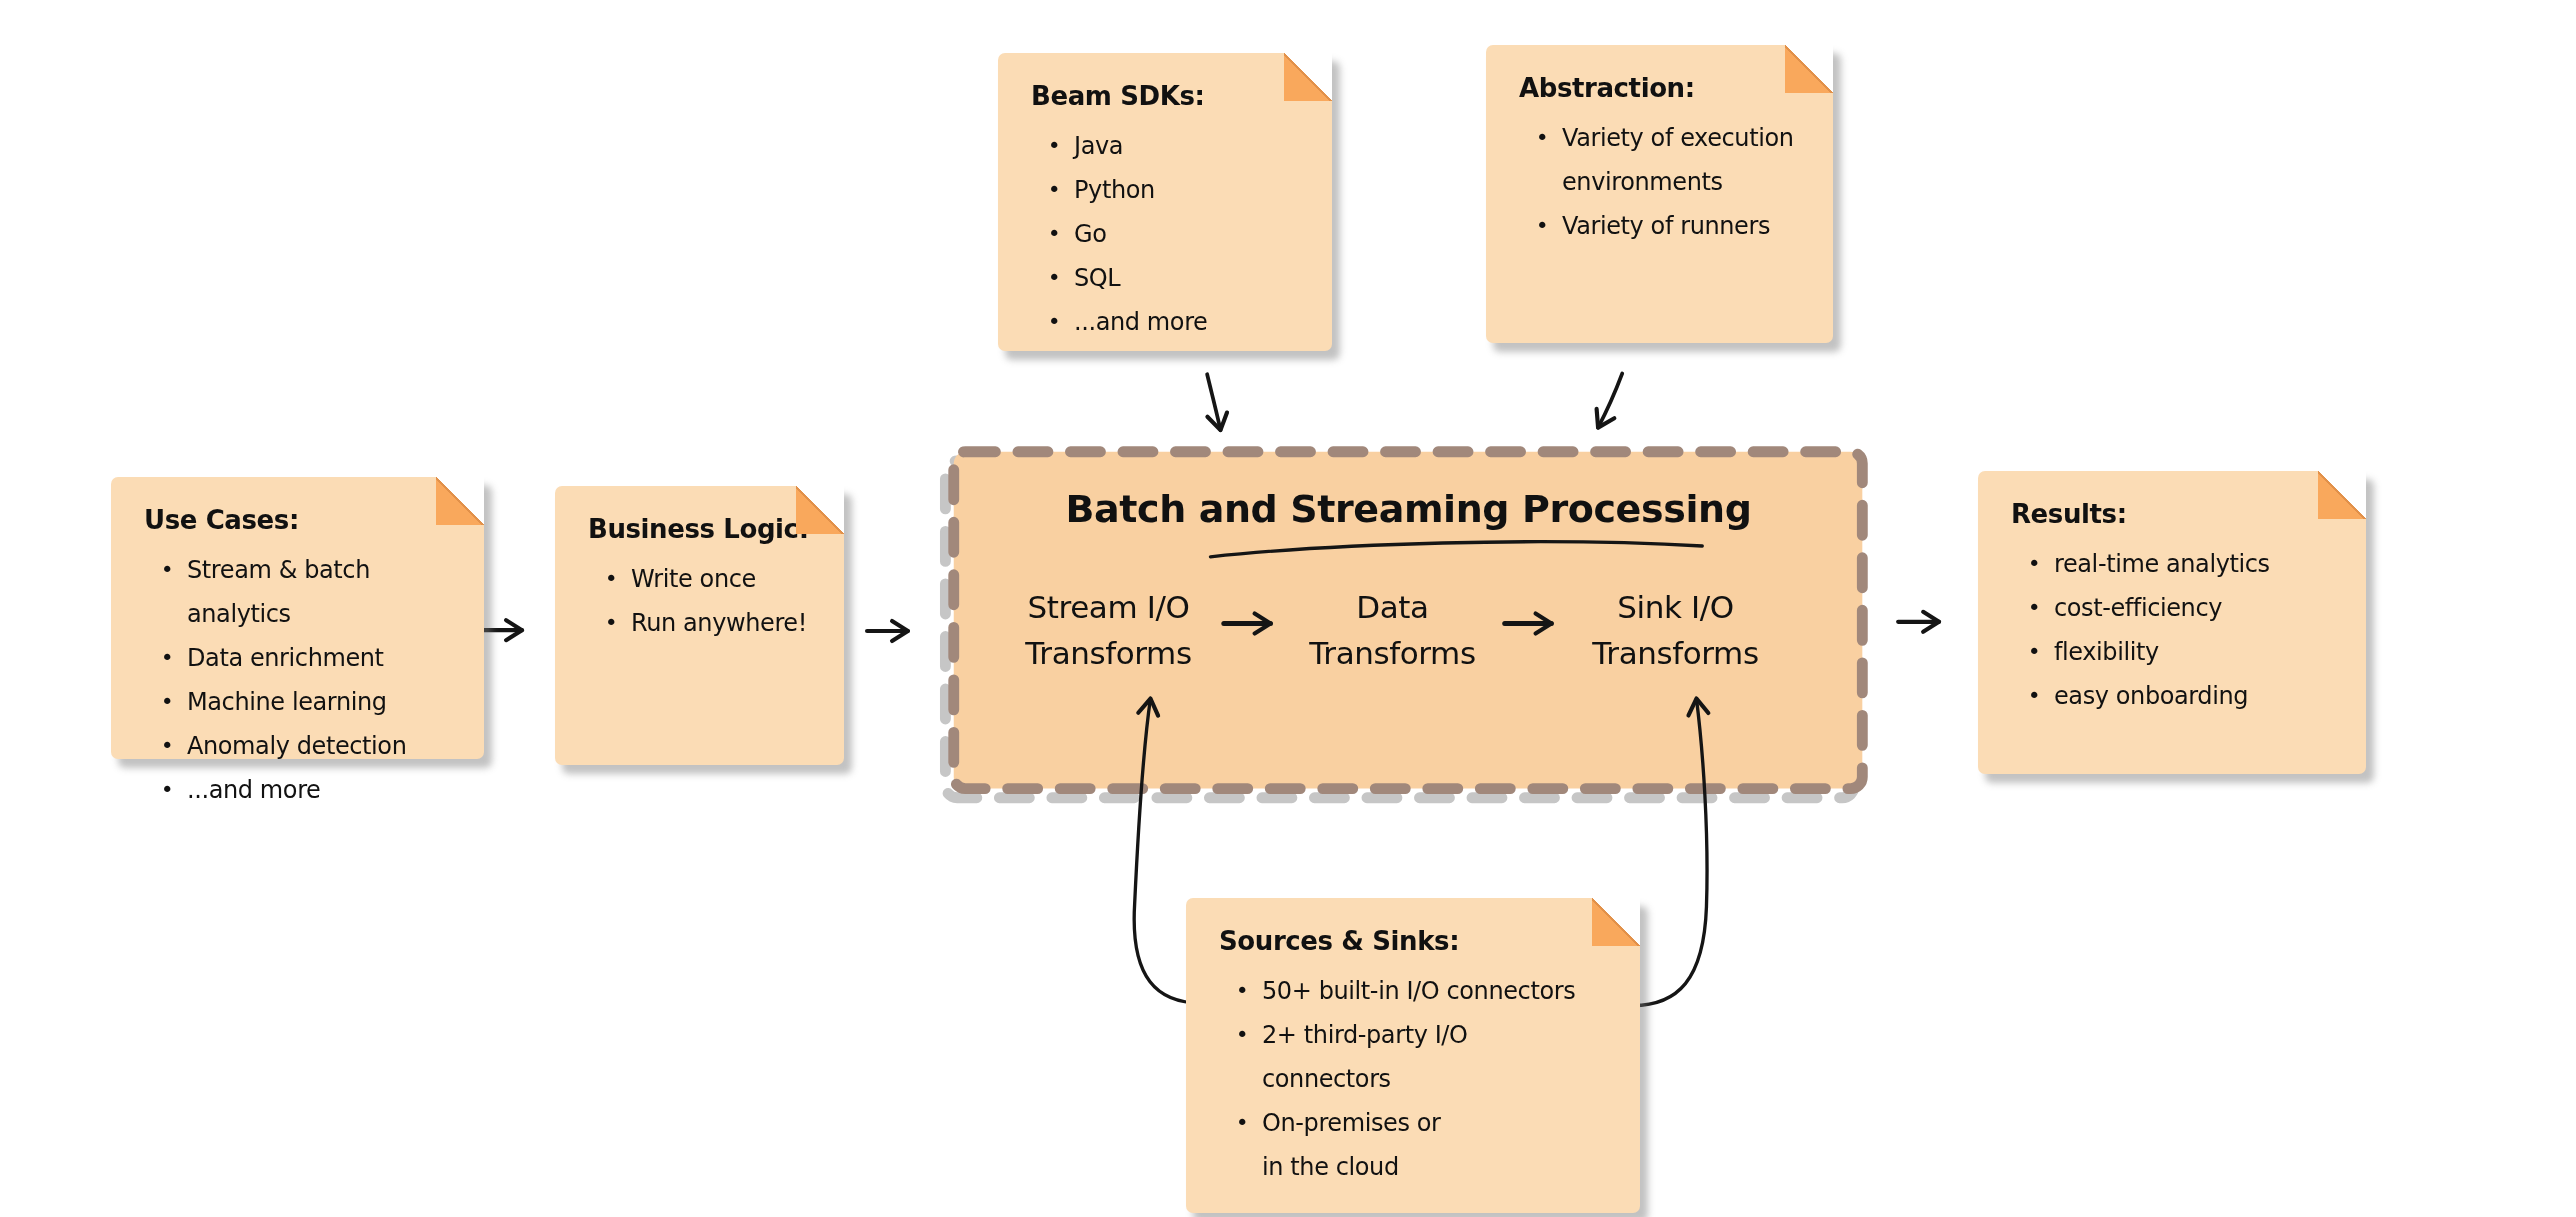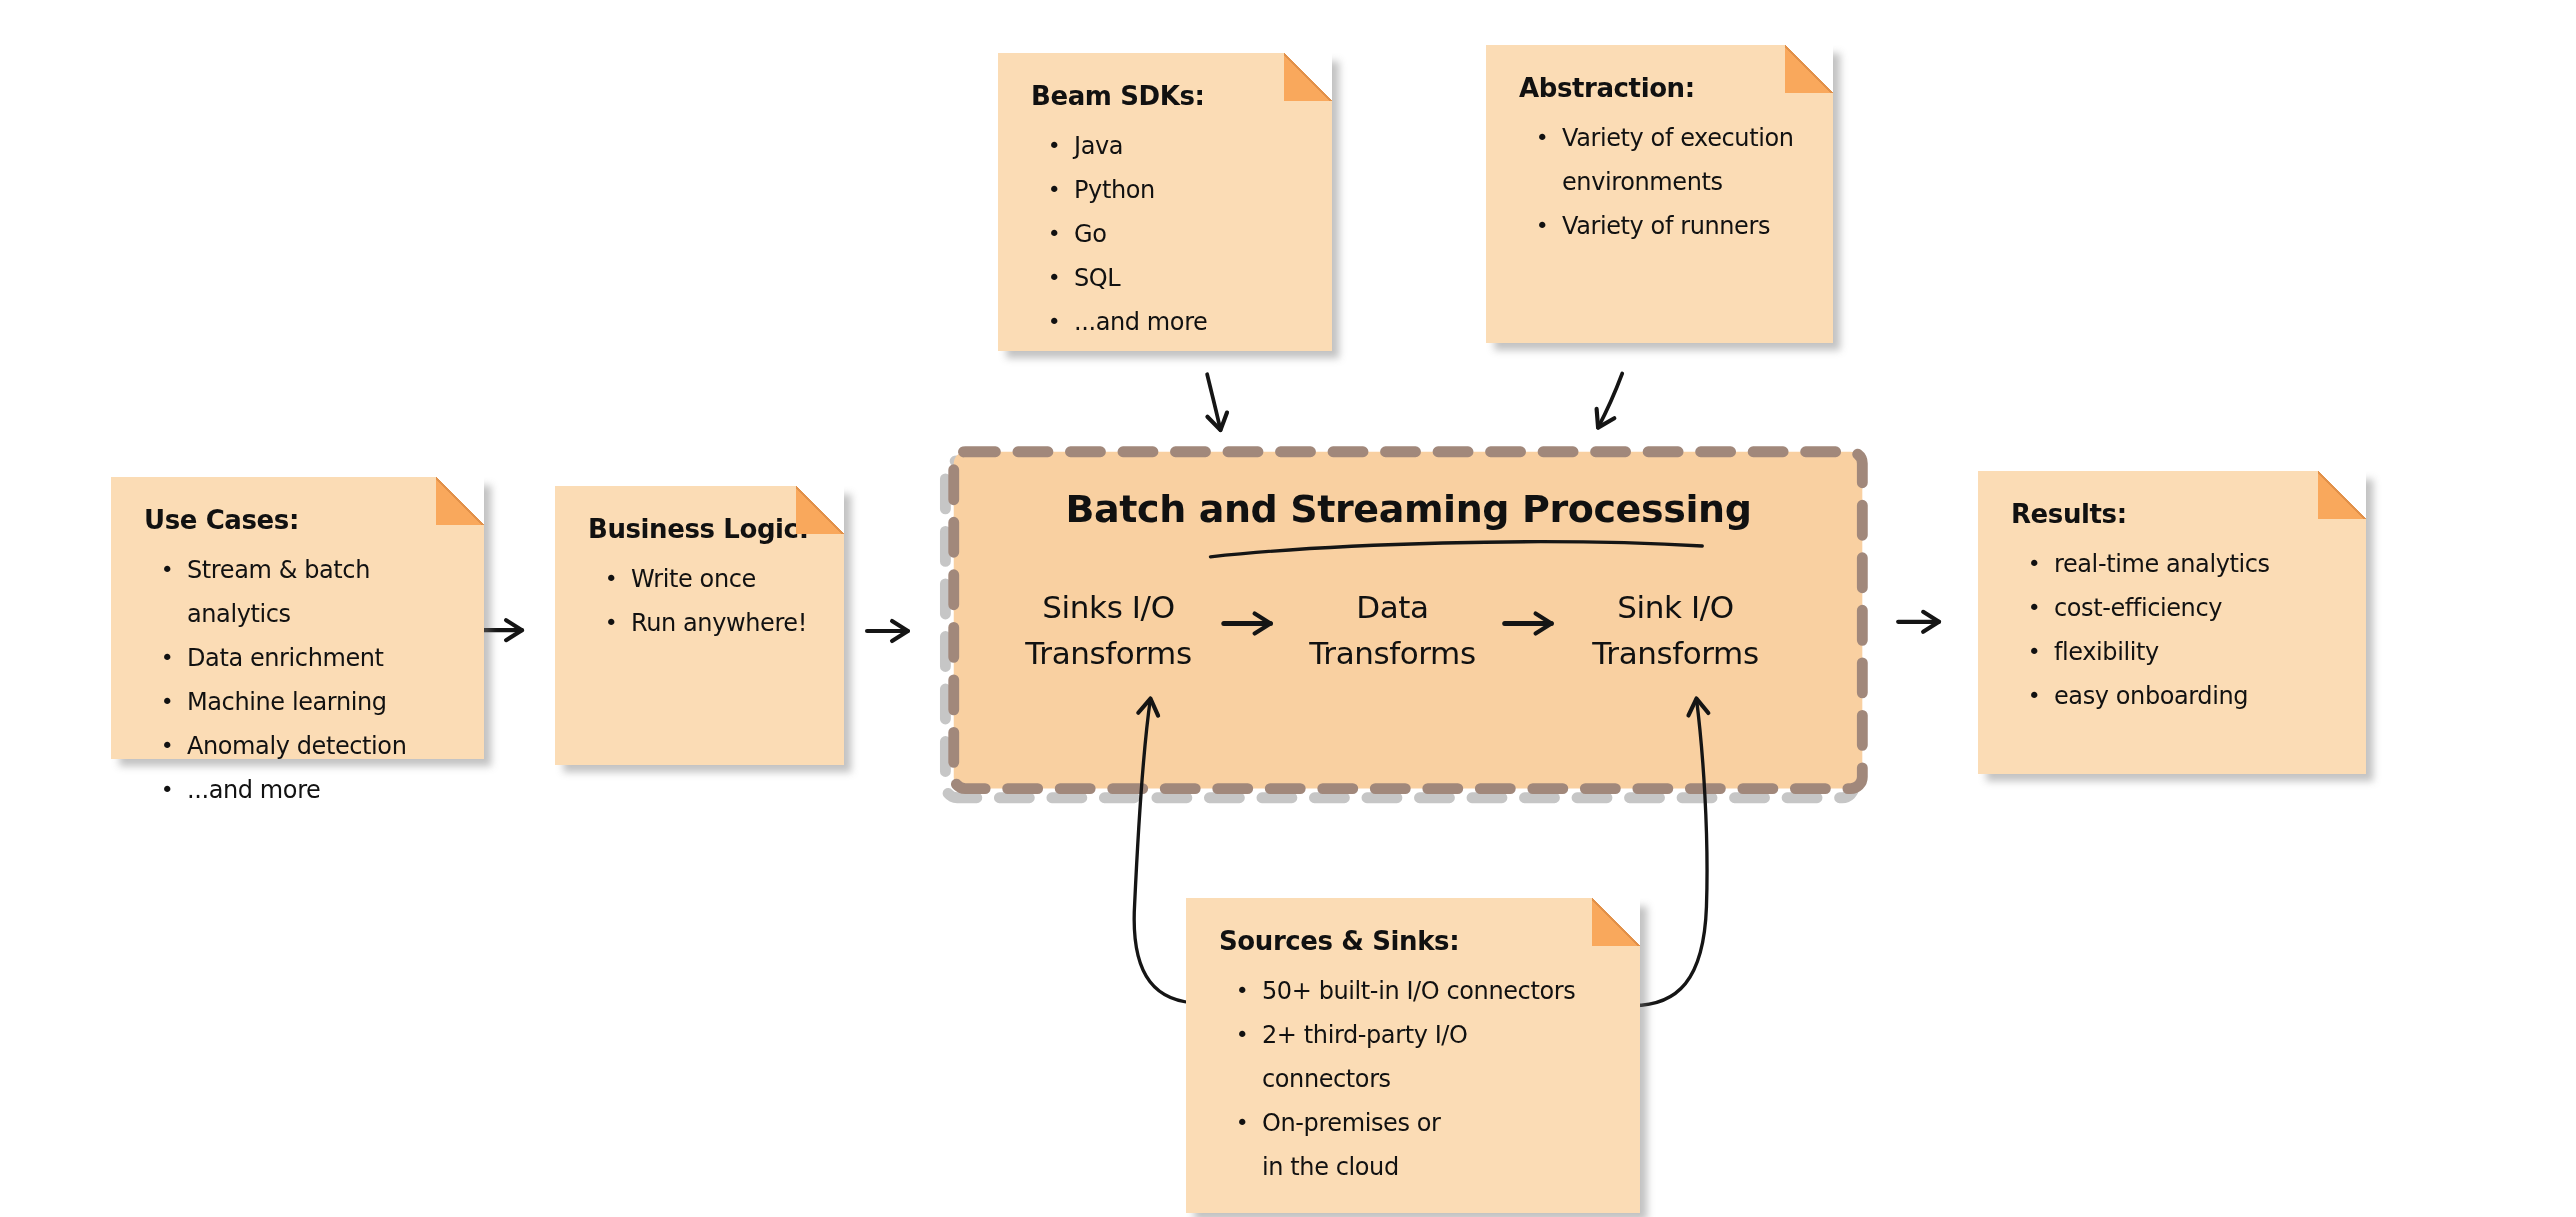--- a/index.html
+++ b/index.html
@@ -16,20 +16,21 @@
   body{font-family:"DejaVu Sans",sans-serif;color:var(--text);}
   .canvas{position:relative;width:2576px;height:1217px;background:#ffffff;overflow:hidden;}
 
   
   .note{
     position:absolute;
     background:var(--note_fill);
     box-shadow:7.5px 8.3px 7.5px rgba(120,120,120,0.45);
     padding:28px 20px 0 33px;
     z-index:3;
+    border-radius:7px;
   }
   .note::after{ 
     content:"";
     position:absolute;
     top:0;right:0;
     width:48px;height:48px;
     background:linear-gradient(to bottom left,
       #ffffff 0 49.5%, #e2914a 49.5% 53%, var(--note_fold) 53% 100%);
   }
   .note-title{
@@ -111,21 +112,21 @@
     <path d="M 1448 449 C 1454 474, 1460 497, 1464 516" fill="none" stroke="var(--arrow)" stroke-width="4.5" stroke-linecap="round" marker-end="url(#ah)"></path>
 
     <path d="M 1946 448 C 1937 472, 1927 494, 1917 513" fill="none" stroke="var(--arrow)" stroke-width="4.5" stroke-linecap="round" marker-end="url(#ah)"></path>
 
     <path d="M 1450 1203 C 1385 1207, 1356 1170, 1361 1085 C 1365 1000, 1371 900, 1380 838" fill="none" stroke="var(--arrow)" stroke-width="4" stroke-linecap="round" marker-end="url(#ah)"></path>
 
     <path d="M 1950 1206 C 2015 1210, 2044 1172, 2047 1088 C 2050 1000, 2043 902, 2035 838" fill="none" stroke="var(--arrow)" stroke-width="4" stroke-linecap="round" marker-end="url(#ah)"></path>
   </svg>
 
   <div class="box-title">Batch and Streaming Processing</div>
-  <div class="stage s0">Sinks I/O
+  <div class="stage s0">Stream I/O
 Transforms</div>
   <div class="stage s1">Data
 Transforms</div>
   <div class="stage s2">Sink I/O
 Transforms</div>
 
   <div class="note" style="left:71px;top:477px;width:373px;height:282px;margin-left:40px;">
     <div class="note-title">Use Cases:</div>
     <ul>
         <li>Stream &amp; batch analytics</li>

